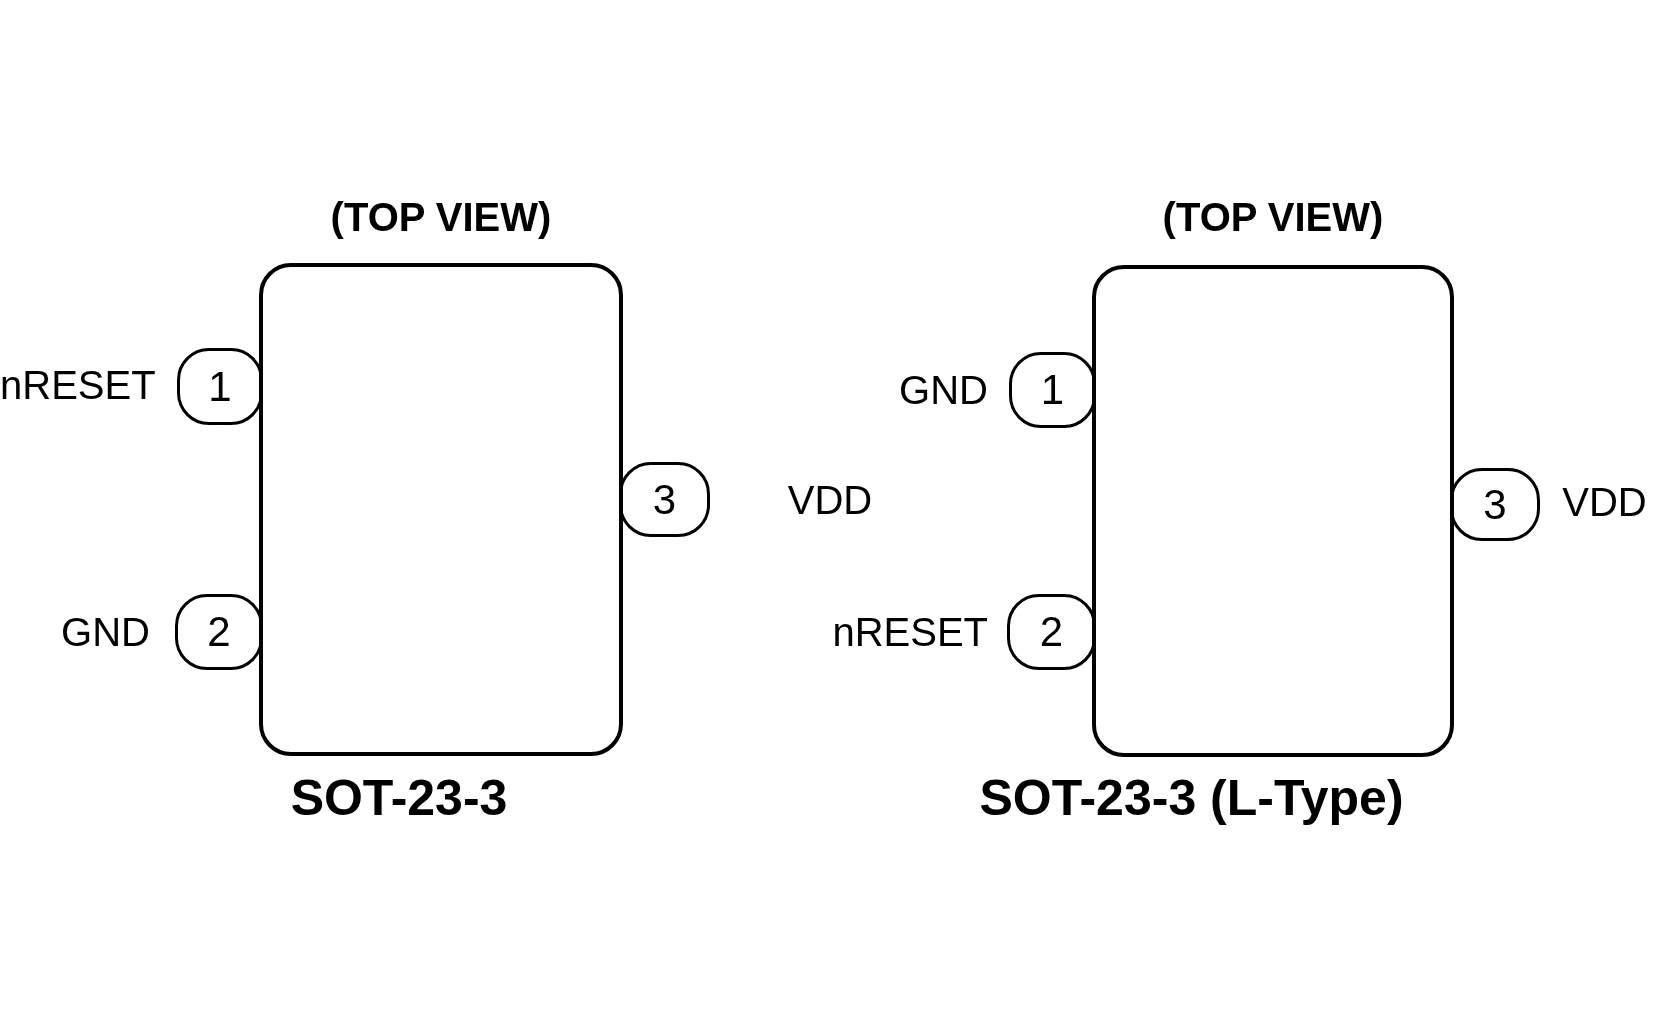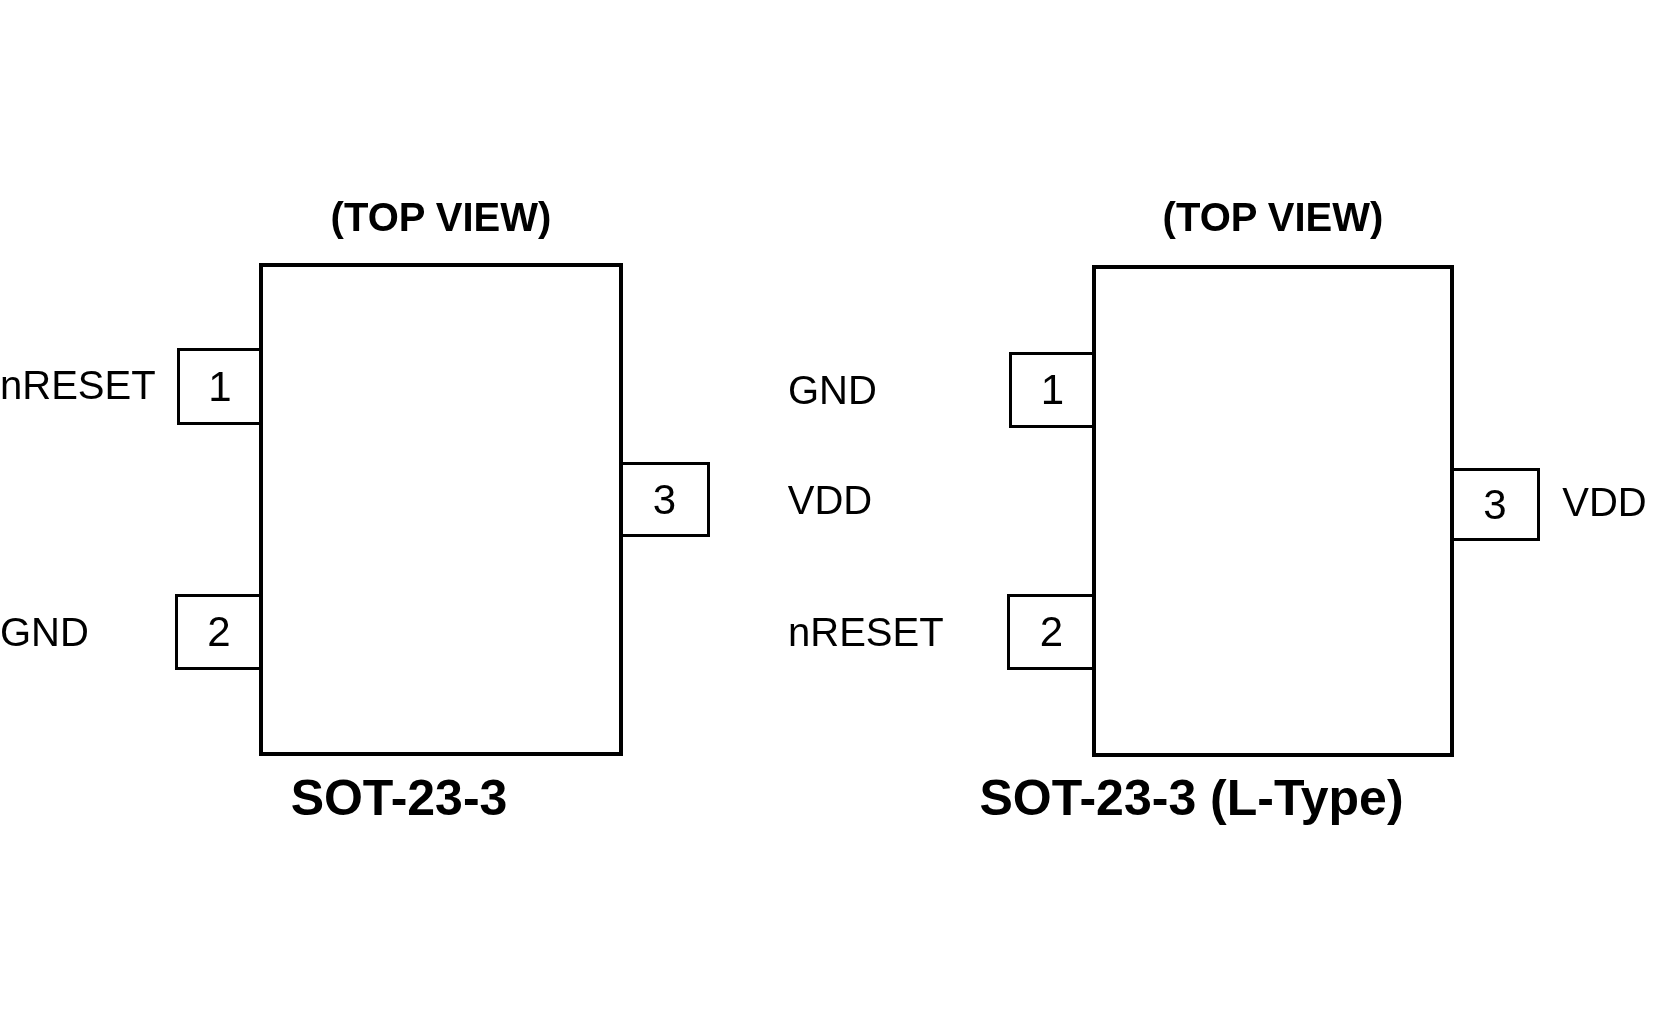--- a/index.html
+++ b/index.html
@@ -1,15 +1,15 @@
 <!DOCTYPE html>
 <html><head>
 <meta charset="utf-8">
 <style>
-  * { margin: 0; padding: 0; box-sizing: border-box; }
+  * { margin: 0; padding: 0; box-sizing: border-box; border-radius: 32px; }
   html, body { background: #ffffff; }
   body {
     font-family: "Liberation Sans", sans-serif;
     color: #000000;
     width: 1654px;
     height: 1036px;
   }
   .canvas {
     position: relative;
     width: 1654px;
@@ -43,21 +43,21 @@
     align-items: center;
     justify-content: center;
     font-size: 42px;
     line-height: 1;
   }
   .pin-label {
     font-size: 40px;
     line-height: 46px;
     white-space: nowrap;
   }
-  .align-right { }
+  .align-right { text-align: right; }
   .align-left { text-align: center; }
 </style>
 </head>
 <body>
 
 <div class="canvas">
 
   <div>
 
     <div class="abs top-view-title" style="left:259px; top:195px; width:364px;">(TOP VIEW)</div>

